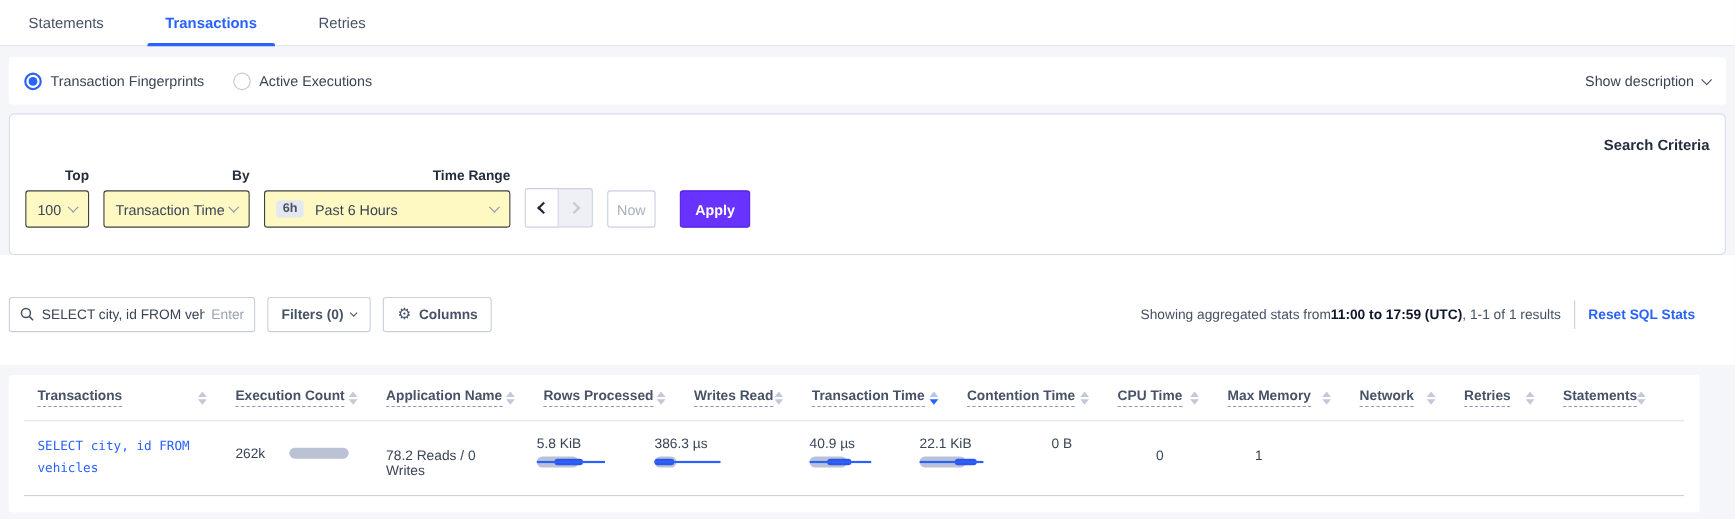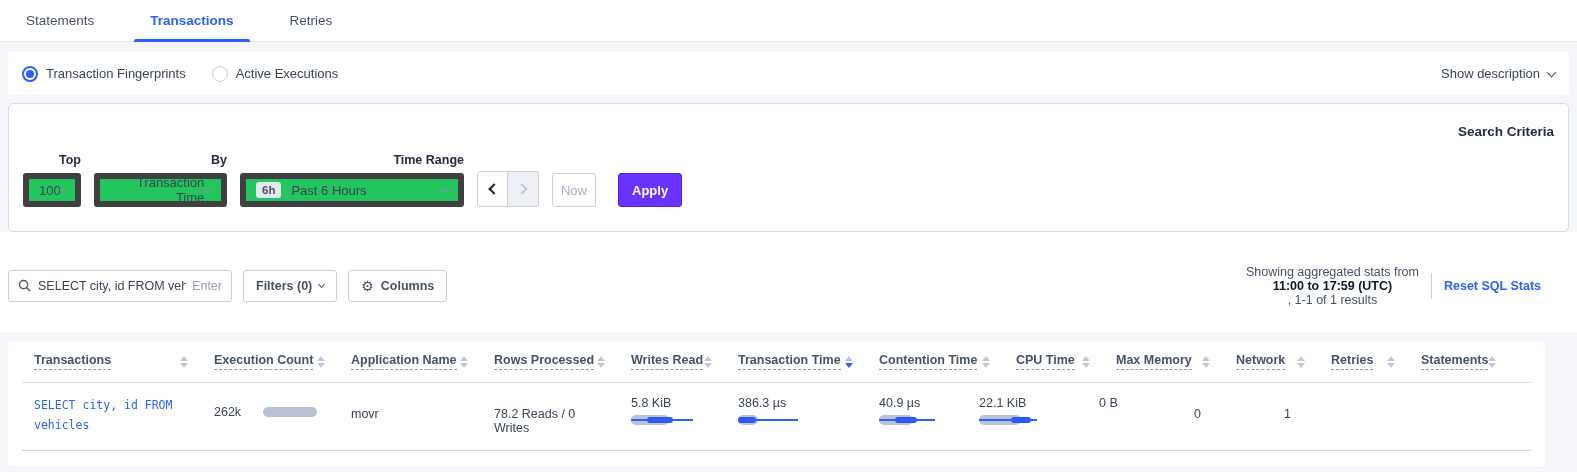--- a/index.html
+++ b/index.html
@@ -22,21 +22,21 @@
   .show-desc { margin-left:auto; display:flex; align-items:center; color:#394455; cursor:pointer; }
   .chev { display:inline-block; width:7px; height:7px; border-right:1.7px solid #475266; border-bottom:1.7px solid #475266; transform:rotate(45deg); margin:-3px 0 0 8px; }
   .chev.gray { border-color:#8a93a8; }
 
   
   .criteria-card { margin:0 8px; background:#fff; border:1px solid #d7dce8; border-radius:5px; height:129px; padding:20px 14px 0;text-align:right; }
   .criteria-title { font-weight:bold; color:#242d3d; font-size:13.5px; }
   .fields { display:flex; align-items:flex-end; margin-top:14px; }
   .field { margin-right:13px; }
   .field-label { font-weight:bold; color:#242d3d; font-size:12.5px; margin-bottom:6px; }
-  .select { height:34px; border:6px solid #404040; border-radius:3px; background:#22c55e; display:flex; align-items:center; padding:0 10px; cursor:pointer; color:#394455; }
+  .select { height:34px; border:1px solid #404040; border-radius:3px; background:#fef9c3; display:flex; align-items:center; padding:0 10px; cursor:pointer; color:#394455; }
   .select .chev { margin-left:auto; }
   .sel-top { width:58px; }
   .sel-by  { width:133px; }
   .sel-range { width:224px; }
   .range-badge { background:#e4e9f0; color:#475266; font-size:11.5px; font-weight:bold; border-radius:3px; padding:2px 6px; margin-right:10px; }
   .nav-group { display:flex; margin-right:13px; }
   .nav-btn { width:31px; height:36px; border:1px solid #c9cfdd; background:#fff; display:flex; align-items:center; justify-content:center; cursor:pointer; }
   .nav-btn.prev { border-radius:3px 0 0 3px; }
   .nav-btn.next { border-radius:0 3px 3px 0; border-left:none; background:#eef0f5; }
   .arrow { width:8px; height:8px; border-right:2px solid #202735; border-bottom:2px solid #202735; }
@@ -49,21 +49,21 @@
   .results-band { background:#fff; padding:24px 0 12px; margin-top:0; height:100px; }
   .results-title { font-weight:bold; color:#242d3d; font-size:13.5px; margin-left:12px; }
   .filter-row { display:flex; align-items:center; margin:13px 8px 0; height:33px; }
   .search-box { width:224px; height:32px; border:1px solid #c9cfdd; border-radius:3px; background:#fff; display:flex; align-items:center; padding:0 9px; }
   .search-text { flex:1; color:#394455; font-size:12.5px; white-space:nowrap; overflow:hidden; margin-left:7px; }
   .enter-hint { color:#9aa2b5; font-size:12.5px; margin-left:6px; }
   .btn { height:32px; border:1px solid #c9cfdd; border-radius:3px; background:#fff; display:flex; align-items:center; padding:0 12px; color:#475266; font-weight:bold; font-size:12.5px; cursor:pointer; }
   .filters-btn { margin-left:11px; }
   .columns-btn { margin-left:11px; }
   .gear { font-family:"DejaVu Sans",sans-serif; font-weight:normal; font-size:14px; color:#475266; margin-right:7px; }
-  .stats { margin-left:auto; display:flex; align-items:center; font-size:12.5px; color:#475266;flex-direction:column; }
+  .stats { margin-left:auto; display:flex; align-items:center; font-size:12.5px; color:#475266; }
   .stats b { color:#0f172a; }
   .vdivider { width:1px; height:26px; background:#c9cfdd; margin:0 12px; }
   .reset-link { color:#2962ff; font-weight:bold; font-size:12.5px; cursor:pointer; margin-right:28px; white-space:nowrap; }
 
   
   .table-card { margin:9px 32px 0 8px; background:#fff; border-radius:3px; height:125px; padding:0 14px; }
   .thead { display:flex; align-items:center; height:42px; border-bottom:1px solid #dfe2ea; }
   .th { display:flex; align-items:center; justify-content:space-between; padding-right:26px; }
   .th-label { font-weight:bold; font-size:12.5px; color:#475266; border-bottom:1px dashed #8d99bb; padding-bottom:2px; white-space:nowrap; }
   .sort { display:flex; flex-direction:column; cursor:pointer; }
@@ -281,21 +281,20 @@
   </div>
 
   <div class="trow">
     <div class="td c1">
       <span class="sql-link">SELECT city, id FROM vehicles</span>
     </div>
     <div class="td c2 exec-cell">
       <span>262k</span>
       <span class="exec-pill"></span>
     </div>
-    <div class="td c3 pad-mid">movr</div>
     <div class="td c4 pad-mid">78.2 Reads / 0 Writes</div>
     <div class="td c5 metric">
       <span class="val">5.8 KiB</span>
       <div class="bar bar-bytes">
           <i class="g"></i>
           <i class="b"></i>
           <i class="l"></i>
         </div>
     </div>
     <div class="td c6 metric">

